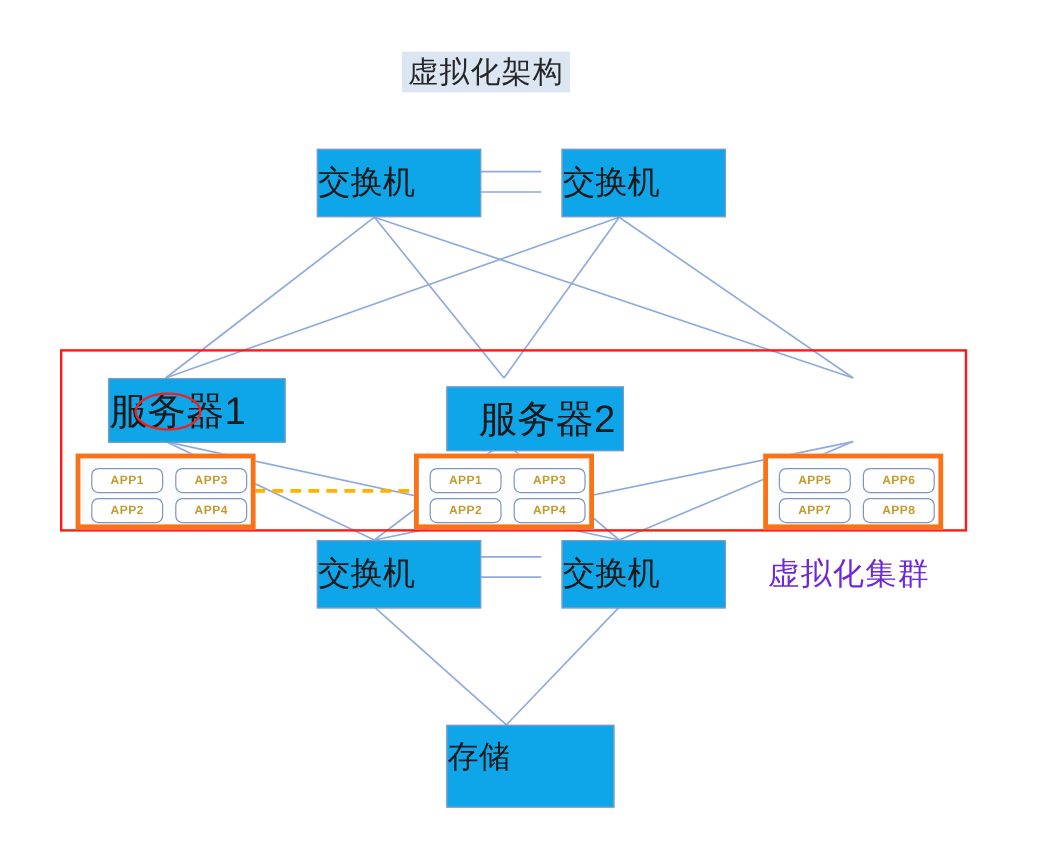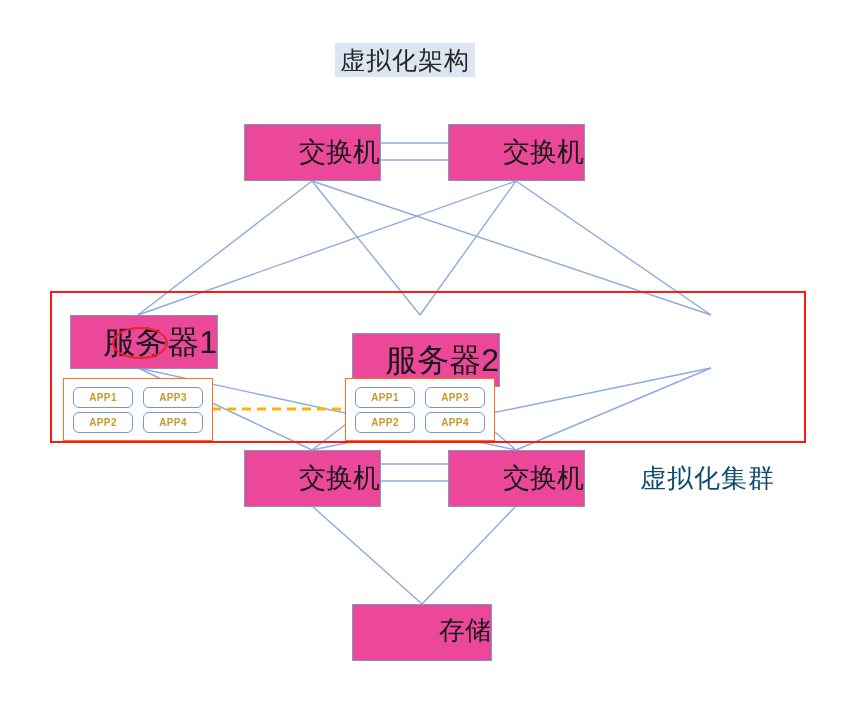--- a/index.html
+++ b/index.html
@@ -34,50 +34,51 @@
     background: #dce6f2;
     color: #262626;
     font-size: 25px;
     line-height: 34px;
     text-align: center;
     letter-spacing: 1px;
     white-space: nowrap;
   }
   .node {
     position: absolute;
-    background: #ec4899;
+    background: #0ea5e9;
     border: 1.6px solid #8098c4;
     color: #1a1a1a;
-    text-align: right;
+    text-align: left;
     white-space: nowrap;
     box-sizing: border-box;
+    margin-left: 20px;
   }
   .node.switch {
     width: 137px;
     height: 57px;
     font-size: 27px;
     line-height: 55px;
   }
   .node.server {
     width: 148px;
     height: 54px;
     font-size: 32px;
     line-height: 52px;
   }
   .node.storage {
     width: 140px;
-    height: 57px;
+    height: 69px;
     font-size: 26px;
     line-height: 51px;
   }
   .app-panel {
     position: absolute;
     width: 150px;
     height: 63px;
-    border: 1px solid #f97316;
+    border: 4px solid #f97316;
     background: #fbfdff;
     box-sizing: border-box;
   }
   .app-box {
     position: absolute;
     width: 60px;
     height: 21px;
     border: 1.4px solid #8094c0;
     border-radius: 6px;
     background: #ffffff;
@@ -97,21 +98,21 @@
     height: 152px;
     border: 2px solid #fc1b14;
     box-sizing: border-box;
     background: transparent;
   }
   #cluster-label {
     position: absolute;
     left: 640px;
     top: 461px;
     font-size: 26px;
-    color: #0c4a6e;
+    color: #6d28d9;
     white-space: nowrap;
     letter-spacing: 1px;
   }
   #red-ellipse {
     position: absolute;
     left: 112px;
     top: 327px;
     width: 56px;
     height: 32px;
     border: 2.4px solid #ec2323;
@@ -168,28 +169,34 @@
 
   <div class="node server" style="left:70px; top:315px;">服务器1</div>
   <div class="app-panel" style="left:63px; top:378px;">
     <div class="app-box" style="left:9px;  top:8px;">APP1</div>
     <div class="app-box" style="left:79px; top:8px;">APP3</div>
     <div class="app-box" style="left:9px;  top:33px;">APP2</div>
     <div class="app-box" style="left:79px; top:33px;">APP4</div>
   </div>
   <div id="red-ellipse"></div>
 
-  <div class="node server" style="left:352px; top:333px;">服务器2</div>
+  <div class="node server" style="left:352px; top:322px;padding-left:26px;">服务器2</div>
   <div class="app-panel" style="left:345px; top:378px;">
     <div class="app-box" style="left:9px;  top:8px;">APP1</div>
     <div class="app-box" style="left:79px; top:8px;">APP3</div>
     <div class="app-box" style="left:9px;  top:33px;">APP2</div>
     <div class="app-box" style="left:79px; top:33px;">APP4</div>
   </div>
 
+  <div class="app-panel" style="left:636px; top:378px;">
+    <div class="app-box" style="left:9px;  top:8px;">APP5</div>
+    <div class="app-box" style="left:79px; top:8px;">APP6</div>
+    <div class="app-box" style="left:9px;  top:33px;">APP7</div>
+    <div class="app-box" style="left:79px; top:33px;">APP8</div>
+  </div>
 
   <div class="node switch" style="left:244px; top:450px;">交换机</div>
   <div class="node switch" style="left:448px; top:450px;">交换机</div>
 
   <div id="cluster-label">虚拟化集群</div>
 
   <div class="node storage" style="left:352px; top:604px;">存储</div>
 
 </div>
 

